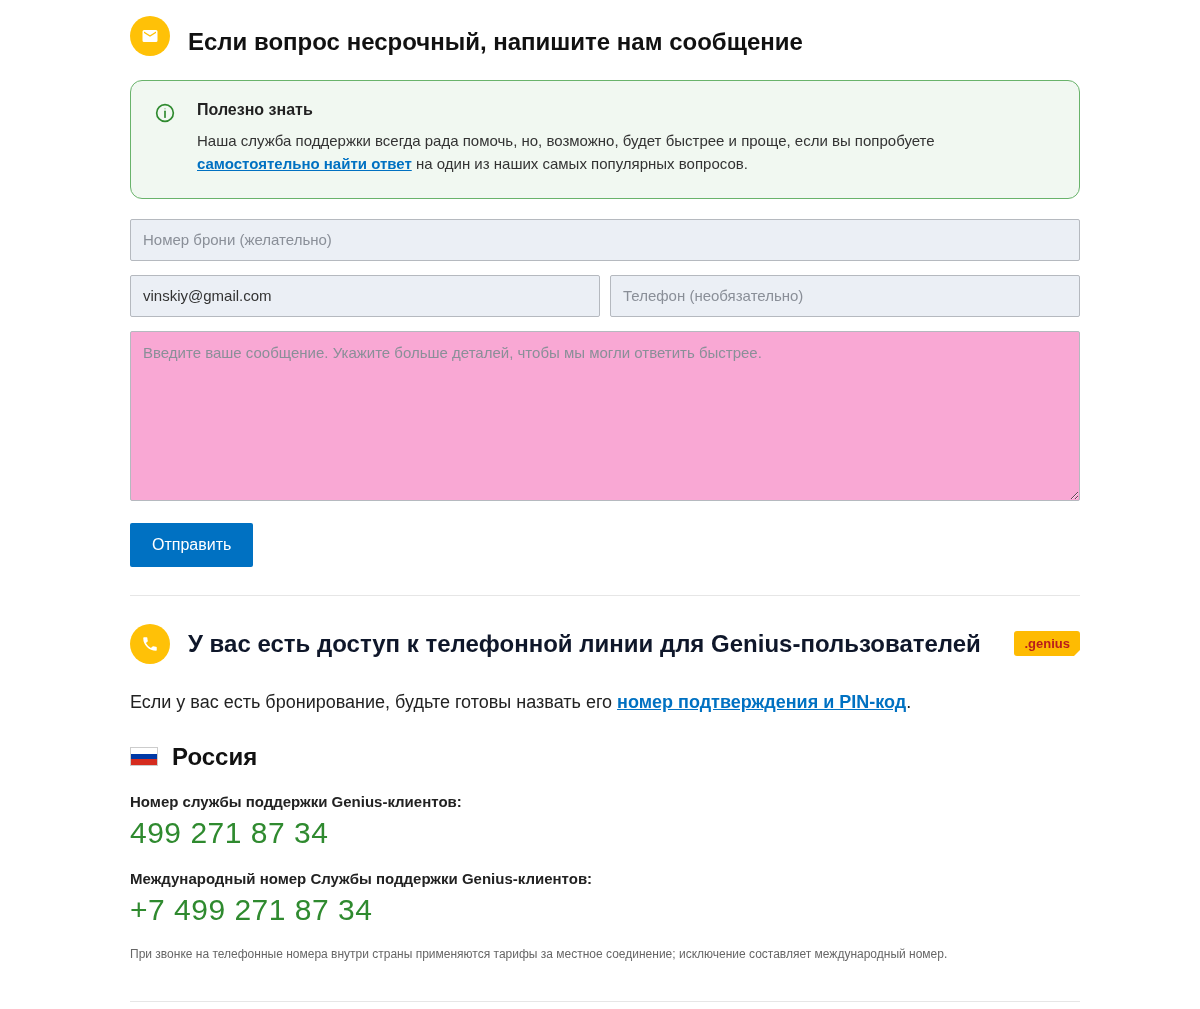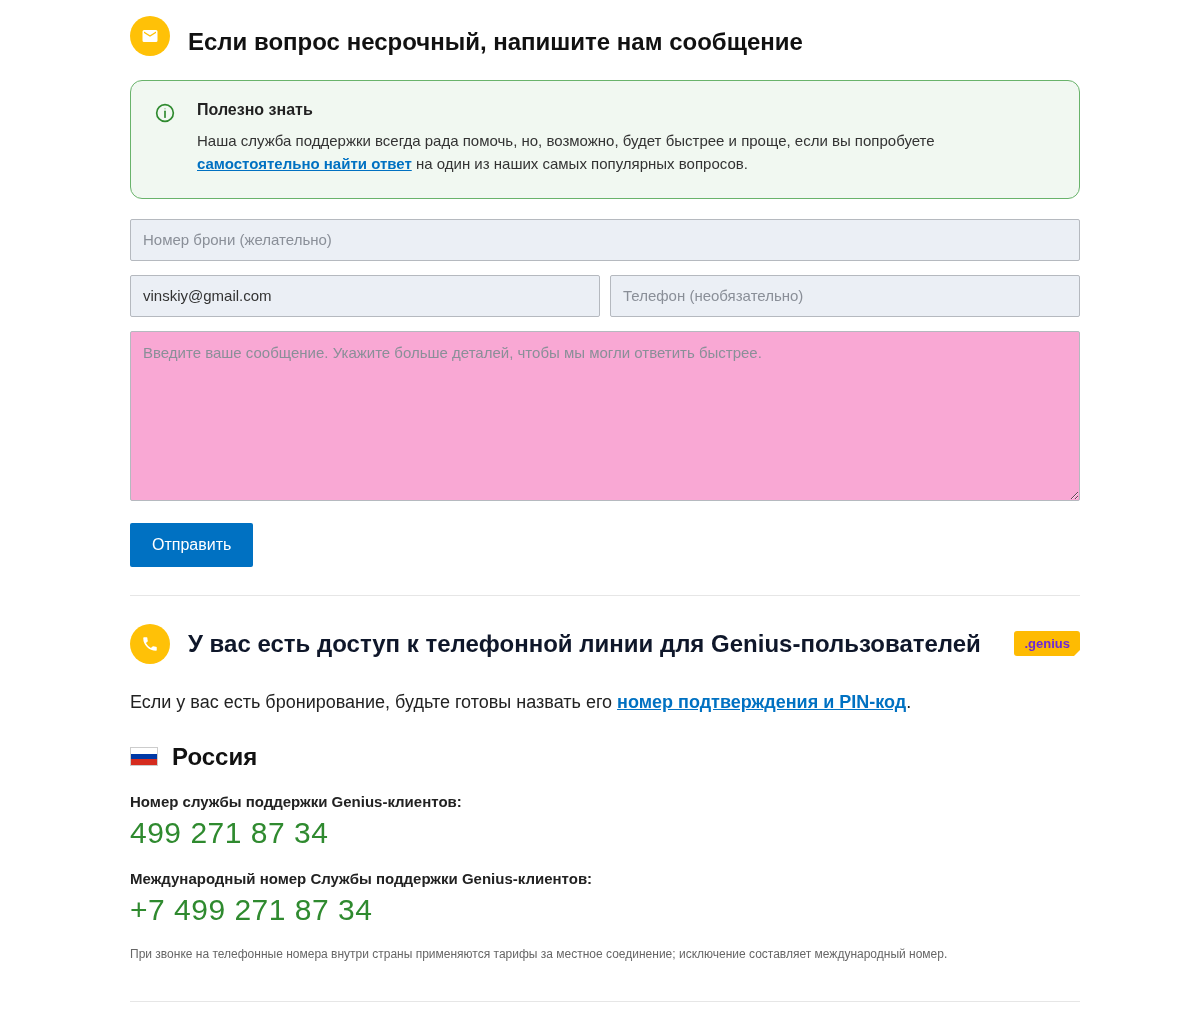--- a/index.html
+++ b/index.html
@@ -121,21 +121,21 @@
   margin-bottom: 28px;
 }
 .genius-header h2 {
   flex: 1;
   font-size: 24px;
   font-weight: 700;
   color: #0f172a;
 }
 .genius-badge {
   background: #febb02;
-  color: #6d28d9;
+  color: #b91c1c;
   font-size: 13px;
   font-weight: 700;
   padding: 5px 10px;
   border-radius: 3px;
   position: relative;
 }
 .genius-badge::after {
   content: '';
   position: absolute;
   right: -1px;

